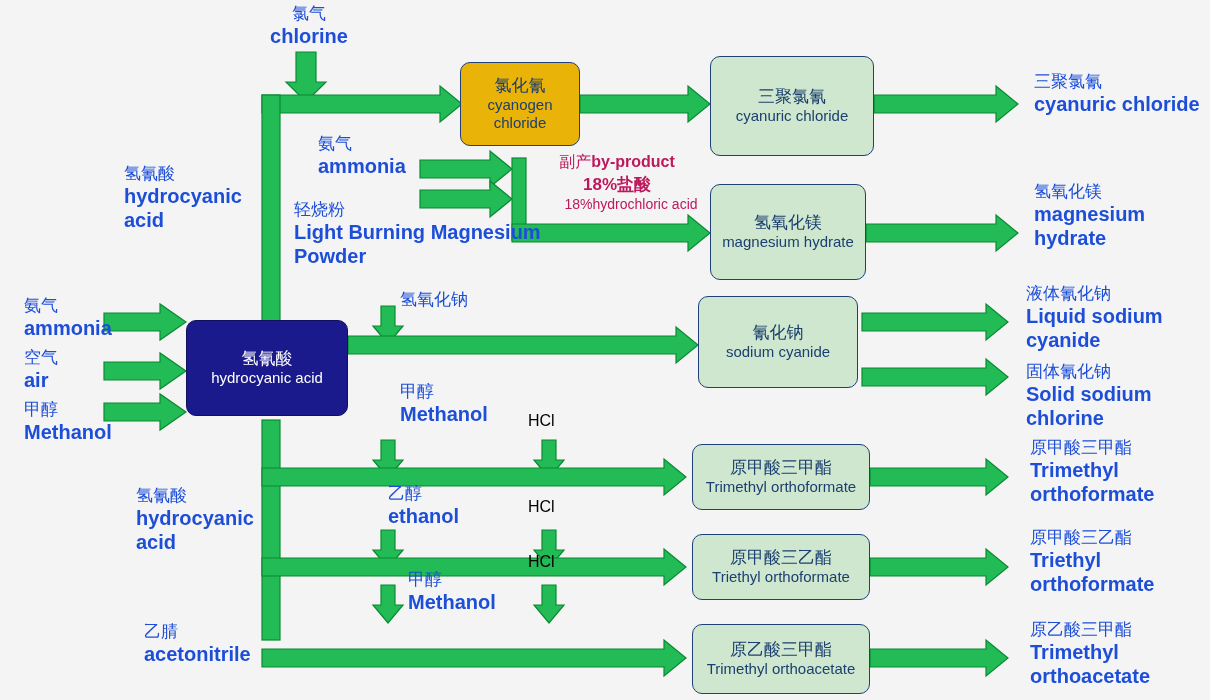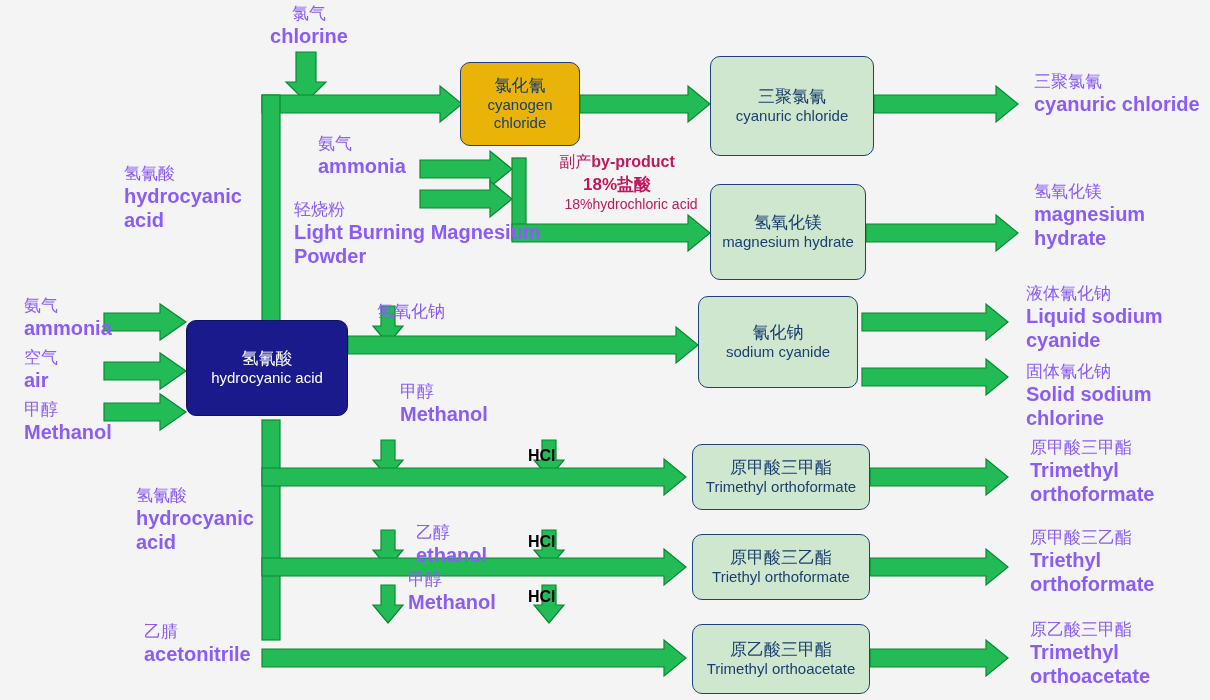--- a/index.html
+++ b/index.html
@@ -47,44 +47,43 @@
     border: 1px solid #20407a;
     color: #1b3f6e;
   }
   .node-blue {
     background: #1a1a8c;
     border: 1px solid #10105e;
     color: #ffffff;
   }
   .label {
     position: absolute;
-    color: #8b5cf6;
+    color: #1d4ed8;
     line-height: 1.2;
   }
   .label .cn {
     font-size: 17px;
     display: block;
   }
   .label .en {
     font-size: 20px;
     font-weight: bold;
     display: block;
   }
   .label.center {
     text-align: center;
   }
   .label.right {
     text-align: left;
   }
   .hcl {
     position: absolute;
     font-size: 16px;
-    font-weight: bold;
+    font-weight: normal;
     color: #000;
-    margin-top: 35px;
   }
   .byproduct {
     position: absolute;
     text-align: center;
     color: #be185d;
   }
   .byproduct .l1 { font-size: 16px; }
   .byproduct .l1 b { font-weight: bold; }
   .byproduct .l2 { font-size: 17px; font-weight: bold; }
   .byproduct .l3 { font-size: 14px; padding-left: 28px; }
@@ -190,30 +189,30 @@
 <div class="label right" style="left:24px; top:348px; width:90px;">
   <span class="cn">空气</span>
   <span class="en">air</span>
 </div>
 
 <div class="label right" style="left:24px; top:400px; width:110px;">
   <span class="cn">甲醇</span>
   <span class="en">Methanol</span>
 </div>
 
-<div class="label right" style="left:377px; top:290px; width:130px;margin-top:12px;">
+<div class="label right" style="left:400px; top:290px; width:130px;">
   <span class="cn">氢氧化钠</span>
 </div>
 
 <div class="label right" style="left:400px; top:382px; width:130px;">
   <span class="cn">甲醇</span>
   <span class="en">Methanol</span>
 </div>
 
-<div class="label right" style="left:416px; top:484px; width:120px;margin-top:39px;">
+<div class="label right" style="left:388px; top:484px; width:120px;">
   <span class="cn">乙醇</span>
   <span class="en">ethanol</span>
 </div>
 
 <div class="label right" style="left:408px; top:570px; width:130px;">
   <span class="cn">甲醇</span>
   <span class="en">Methanol</span>
 </div>
 
 <div class="label right" style="left:136px; top:486px; width:150px;">

